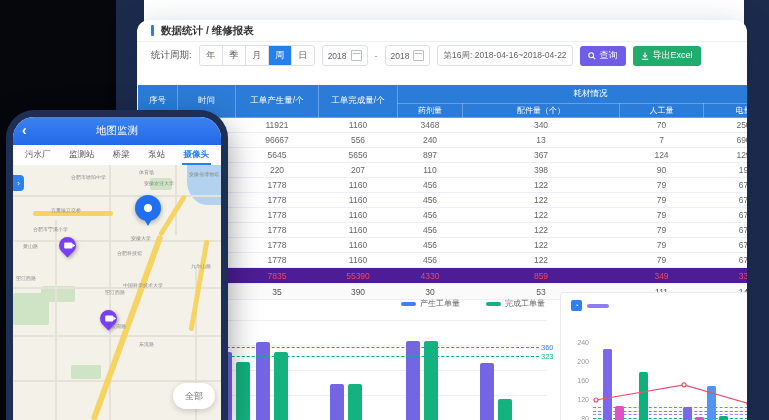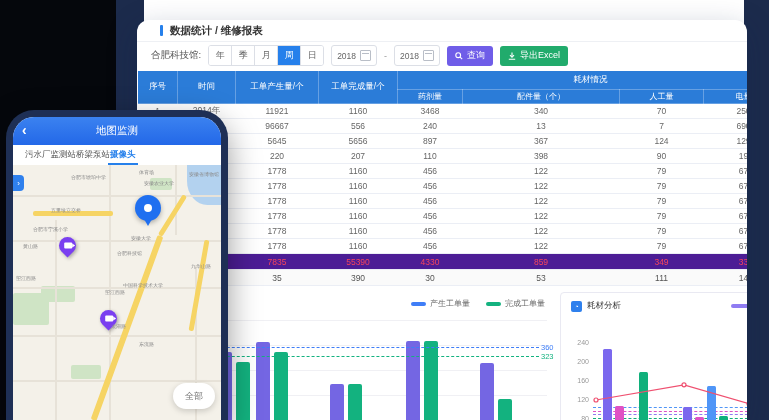--- a/index.html
+++ b/index.html
@@ -6,55 +6,55 @@
   body{font-family:"Liberation Sans","DejaVu Sans",sans-serif;}
   #stage{position:relative;width:769px;height:420px;overflow:hidden;background:#ffffff;}
   
   .bg-navy-left{position:absolute;left:116px;top:0;width:28px;height:420px;background:#1c2b4c;}
   .bg-navy-right{position:absolute;left:744px;top:0;width:25px;height:420px;background:#1c2b4c;}
   .bg-black{position:absolute;left:0;top:0;width:116px;height:420px;background:#05070c;}
 
   
   .card{position:absolute;left:137px;top:20px;width:610px;height:400px;background:#fff;
         border-radius:12px 12px 0 0;box-shadow:0 8px 30px rgba(15,35,80,.25);overflow:hidden;}
-  .crumb-row{height:21px;display:flex;align-items:center;border-bottom:1px solid #eef0f4;padding-left:23px;}
+  .crumb-row{height:21px;display:flex;align-items:center;border-bottom:1px solid #eef0f4;padding-left:14px;}
   .crumb-bar{width:3px;height:11px;background:#2680eb;border-radius:1px;margin-right:7px;}
   .crumb{font-size:10.5px;font-weight:bold;color:#333;}
   .filter-row{height:27px;display:flex;align-items:center;padding-left:14px;gap:7px;}
   .flabel{font-size:9.5px;color:#555;}
   .seg{display:flex;border:1px solid #dcdfe6;border-radius:3px;overflow:hidden;height:19px;}
   .seg-item{width:22px;font-size:9px;color:#666;display:flex;align-items:center;justify-content:center;
             border-right:1px solid #dcdfe6;cursor:pointer;background:#fff;}
   .seg-item:last-child{border-right:none;}
   .seg-item.active{background:#2680eb;color:#fff;}
   .ctrl{height:19px;border:1px solid #dcdfe6;border-radius:3px;display:flex;align-items:center;
         padding:0 5px;font-size:8.5px;color:#666;background:#fff;gap:4px;white-space:nowrap;}
   .cal{width:9px;height:9px;border:1px solid #b9bec7;border-radius:1px;position:relative;}
   .cal:before{content:"";position:absolute;left:1px;right:1px;top:2px;height:1px;background:#b9bec7;}
   .dash-sep{font-size:9px;color:#999;}
   .btn{height:20px;border-radius:3px;display:flex;align-items:center;justify-content:center;
        padding:0 8px;font-size:9px;color:#fff;gap:4px;cursor:pointer;}
   .btn-query{background:#6f5de8;}
   .btn-export{background:#21ab6c;}
 
   
-  .tablewrap{margin-top:2px;}
+  .tablewrap{margin-top:16px;}
   table{border-collapse:collapse;table-layout:fixed;width:646px;font-size:8.5px;}
   th{background:#2b7cd8;color:#fff;font-weight:normal;font-size:8.5px;
      border:1px solid rgba(255,255,255,.28);border-top:none;padding:0;}
   thead tr:first-child th{height:18px;}
   thead tr:last-child th{height:13px;font-size:8px;}
   td{border-bottom:1px solid #ebeef5;color:#666;text-align:center;height:14px;padding:0;}
   tbody tr.total td{background:#4c1d95;color:#f5455c;height:15px;}
   tbody tr.avg td{background:#fafafa;color:#555;height:15px;}
 
   
   .charts{position:absolute;left:0;top:260px;width:610px;height:160px;}
   .chart1{position:absolute;left:0;top:0;width:420px;height:160px;}
-  .c1-legend{position:absolute;right:12px;top:18px;display:flex;gap:16px;align-items:flex-start;}
+  .c1-legend{position:absolute;right:12px;top:18px;display:flex;gap:26px;align-items:flex-start;}
   .lg-item{display:flex;align-items:center;gap:4px;font-size:8px;color:#666;}
   .lg-pill{width:15px;height:4px;border-radius:2px;}
   .gridline{position:absolute;left:10px;width:400px;height:1px;background:#f0f0f4;}
   .bar{position:absolute;width:14px;border-radius:2px 2px 0 0;}
   .refline{position:absolute;left:10px;width:392px;border-top:1px dashed;}
   .reflabel{position:absolute;left:404px;font-size:7.5px;transform:translateY(-4px);}
 
   .chart2{position:absolute;left:423px;top:12px;width:200px;height:148px;border:1px solid #e9e9f2;
           border-radius:4px;background:#fff;}
   .c2-head{display:flex;align-items:center;gap:5px;padding:7px 8px 0 10px;}
@@ -69,21 +69,21 @@
 
   
   .phone{position:absolute;left:6px;top:110px;width:222px;height:310px;background:#1e2f55;
          border-radius:28px 28px 0 0;box-shadow:0 12px 32px rgba(0,0,0,.4);padding:7px 7px 0 7px;box-sizing:border-box;}
   .phone-screen{width:208px;height:303px;border-radius:21px 21px 0 0;overflow:hidden;background:#fff;
                 display:flex;flex-direction:column;}
   .p-header{height:28px;background:linear-gradient(180deg,#3b82f0,#2368e8);display:flex;align-items:center;
             justify-content:center;position:relative;color:#fff;}
   .p-back{position:absolute;left:9px;top:4px;font-size:14px;font-weight:bold;line-height:18px;cursor:pointer;}
   .p-title{font-size:10.5px;}
-  .p-tabs{height:20px;display:flex;align-items:center;padding:0 12px;background:#fff;}
+  .p-tabs{height:20px;display:flex;align-items:center;justify-content:space-between;padding:0 12px;background:#fff;}
   .p-tab{font-size:8.5px;color:#555;position:relative;cursor:pointer;}
   .p-tab.active{color:#2680eb;font-weight:bold;}
   .p-tab.active:after{content:"";position:absolute;left:-2px;right:-2px;bottom:-4px;height:2px;background:#2680eb;}
   .p-map{flex:1;position:relative;background:#f4f1e9;overflow:hidden;}
   .road-h{position:absolute;height:2px;background:#e7e2d8;}
   .road-v{position:absolute;width:2px;background:#e7e2d8;}
   .park{position:absolute;background:#cfe4c5;border-radius:2px;}
   .water{position:absolute;background:#b3d2ef;}
   .yellow{position:absolute;background:#f6d464;border-radius:2px;}
   .maplabel{position:absolute;font-size:5px;color:#8b8b8b;white-space:nowrap;}
@@ -111,36 +111,39 @@
   <div class="bg-navy-left"></div>
   <div class="bg-navy-right"></div>
 
   <div class="card">
     <div class="crumb-row">
       <div class="crumb-bar"></div>
       <div class="crumb">数据统计 / 维修报表</div>
     </div>
 
     <div class="filter-row">
-      <span class="flabel">合肥科技馆:</span>
+      <span class="flabel">统计周期:</span>
       <div class="seg" id="seg">
           <div class="seg-item">年</div>
           <div class="seg-item">季</div>
           <div class="seg-item">月</div>
           <div class="seg-item active">周</div>
           <div class="seg-item">日</div>
         </div>
       <div class="ctrl">
         <span>2018</span>
         <span class="cal"></span>
       </div>
       <span class="dash-sep">-</span>
       <div class="ctrl">
         <span>2018</span>
         <span class="cal"></span>
+      </div>
+      <div class="ctrl">
+        <span>第16周: 2018-04-16~2018-04-22</span>
       </div>
       <div class="btn btn-query">
         <svg width="8" height="8" viewBox="0 0 10 10">
           <circle cx="4" cy="4" r="3" fill="none" stroke="#fff" stroke-width="1.4"></circle>
           <line x1="6.3" y1="6.3" x2="9" y2="9" stroke="#fff" stroke-width="1.4"></line>
         </svg>
         <span>查询</span>
       </div>
       <div class="btn btn-export">
         <svg width="8" height="8" viewBox="0 0 10 10">
@@ -331,21 +334,20 @@
           <div class="bar" style="left: 361px; top: 118.95px; height: 41.05px; background: rgb(19, 178, 127);"></div>
           <div class="refline" style="top: 67.08px; border-color: rgb(63, 126, 247);"></div>
           <div class="reflabel" style="top: 67.08px; color: rgb(63, 126, 247);">360</div>
           <div class="refline" style="top: 76.219px; border-color: rgb(19, 178, 127);"></div>
           <div class="reflabel" style="top: 76.219px; color: rgb(19, 178, 127);">323</div>
         </div>
 
       <div class="chart2">
         <div class="c2-head">
           <div class="c2-icon">◔</div>
-          <div class="c2-title">耗材分析</div>
           <div class="c2-lgpill"></div>
         </div>
         <div class="c2-plot" id="chart2">
             <div class="ytick" style="top: 50px;">240</div>
             <div class="ytick" style="top: 69px;">200</div>
             <div class="ytick" style="top: 88px;">160</div>
             <div class="ytick" style="top: 107px;">120</div>
             <div class="ytick" style="top: 126px;">80</div>
             <div class="ref2" style="top: 114.125px; border-color: rgb(79, 149, 247);"></div>
             <div class="ref2" style="top: 117.925px; border-color: rgb(224, 82, 196);"></div>

